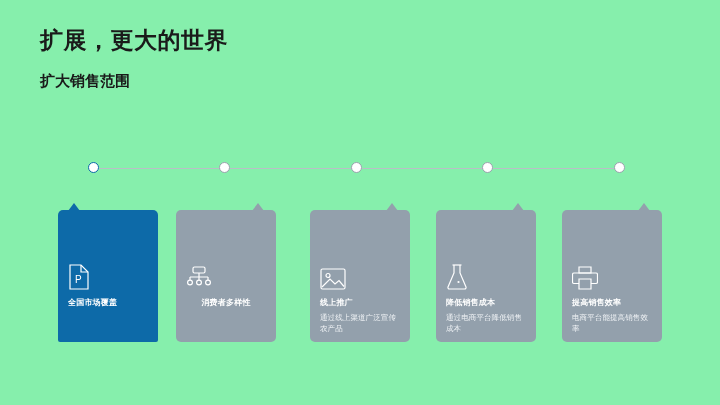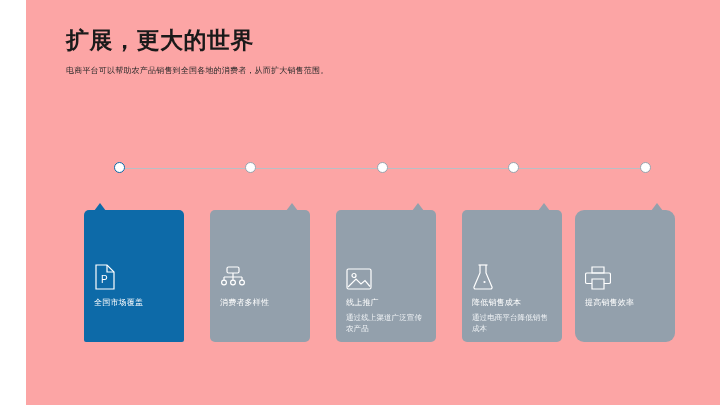--- a/index.html
+++ b/index.html
@@ -11,22 +11,21 @@
     height: 405px;
     background: #ffffff;
     font-family: "Liberation Sans", "DejaVu Sans", sans-serif;
     overflow: hidden;
     position: relative;
   }
 
   .slide {
     position: absolute;
     inset: 0;
-    background: #fca5a5;
-    margin-left: 26px;
+    background: #86efac;
   }
 
   
   .header {
     position: absolute;
     left: 40px;
     top: 26px;
     width: 640px;
   }
   .page-title {
@@ -121,42 +120,42 @@
   .card-icon {
     height: 34px;
     display: flex;
     align-items: flex-end;
     margin-top: 36px;
   }
   .card-icon svg { display: block; }
 
   .card-title {
     font-size: 8px;
-    font-weight: normal;
+    font-weight: bold;
     color: #ffffff;
     margin-top: 8px;
     line-height: 1.3;
     letter-spacing: 0.2px;
   }
   .card-text {
     font-size: 7.5px;
     color: #f0f3f6;
     margin-top: 5px;
     line-height: 1.45;
     letter-spacing: 0.1px;
   }
 </style>
 </head>
 <body>
 
 <div class="slide">
 
   <div class="header">
     <h1 class="page-title">扩展，更大的世界</h1>
-    <p class="page-desc">电商平台可以帮助农产品销售到全国各地的消费者，从而扩大销售范围。</p>
+    <h2 class="page-subtitle">扩大销售范围</h2>
   </div>
 
   <div class="timeline">
     <div class="timeline-line"></div>
     <div class="tl-node active" style="left:0px;"></div>
     <div class="tl-node idle" style="left:131px;"></div>
     <div class="tl-node idle" style="left:263px;"></div>
     <div class="tl-node idle" style="left:394px;"></div>
     <div class="tl-node idle" style="left:526px;"></div>
   </div>
@@ -168,21 +167,21 @@
       <div class="card-icon">
         <svg width="22" height="26" viewBox="0 0 22 26" fill="none" stroke="#ffffff" stroke-width="1.2">
           <path d="M2 1 H13 L20 8 V25 H2 Z"></path>
           <path d="M13 1 V8 H20"></path>
           <text x="7" y="19" font-size="10" fill="#ffffff" stroke="none" font-family="Liberation Sans, sans-serif">P</text>
         </svg>
       </div>
       <div class="card-title">全国市场覆盖</div>
     </div>
 
-    <div class="card gray" style="left:126px;">
+    <div class="card gray" style="left:118px;text-align:center;">
       <div class="pointer"></div>
       <div class="card-icon">
         <svg width="26" height="24" viewBox="0 0 26 24" fill="none" stroke="#ffffff" stroke-width="1.2">
           <rect x="7" y="1" width="12" height="6" rx="1.5"></rect>
           <path d="M13 7 V11 M4 11 H22 M4 11 V14 M13 11 V14 M22 11 V14"></path>
           <circle cx="4" cy="16.5" r="2.4"></circle>
           <circle cx="13" cy="16.5" r="2.4"></circle>
           <circle cx="22" cy="16.5" r="2.4"></circle>
         </svg>
       </div>
@@ -208,26 +207,27 @@
         <svg width="26" height="22" viewBox="0 0 26 22" fill="none" stroke="#ffffff" stroke-width="1.2">
           <rect x="1" y="1" width="24" height="20" rx="1.5"></rect>
           <circle cx="8" cy="7.5" r="2"></circle>
           <path d="M2 19 L10 11 L15 16 L19 12.5 L24 18.5"></path>
         </svg>
       </div>
       <div class="card-title">线上推广</div>
       <div class="card-text">通过线上渠道广泛宣传农产品</div>
     </div>
 
-    <div class="card gray" style="left:491px;border-radius:9px;">
+    <div class="card gray" style="left:504px;">
       <div class="pointer"></div>
       <div class="card-icon">
         <svg width="26" height="24" viewBox="0 0 26 24" fill="none" stroke="#ffffff" stroke-width="1.2">
           <path d="M7 1 H19 V7 H7 Z"></path>
           <path d="M2 7 H24 A1.5 1.5 0 0 1 25.5 8.5 V16 A1.5 1.5 0 0 1 24 17.5 H19 M7 17.5 H2 A1.5 1.5 0 0 1 0.5 16 V8.5 A1.5 1.5 0 0 1 2 7"></path>
           <path d="M7 13 H19 V23 H7 Z"></path>
         </svg>
       </div>
       <div class="card-title">提高销售效率</div>
+      <div class="card-text">电商平台能提高销售效率</div>
     </div>
 
   </div>
 </div>
 
 </body></html>

